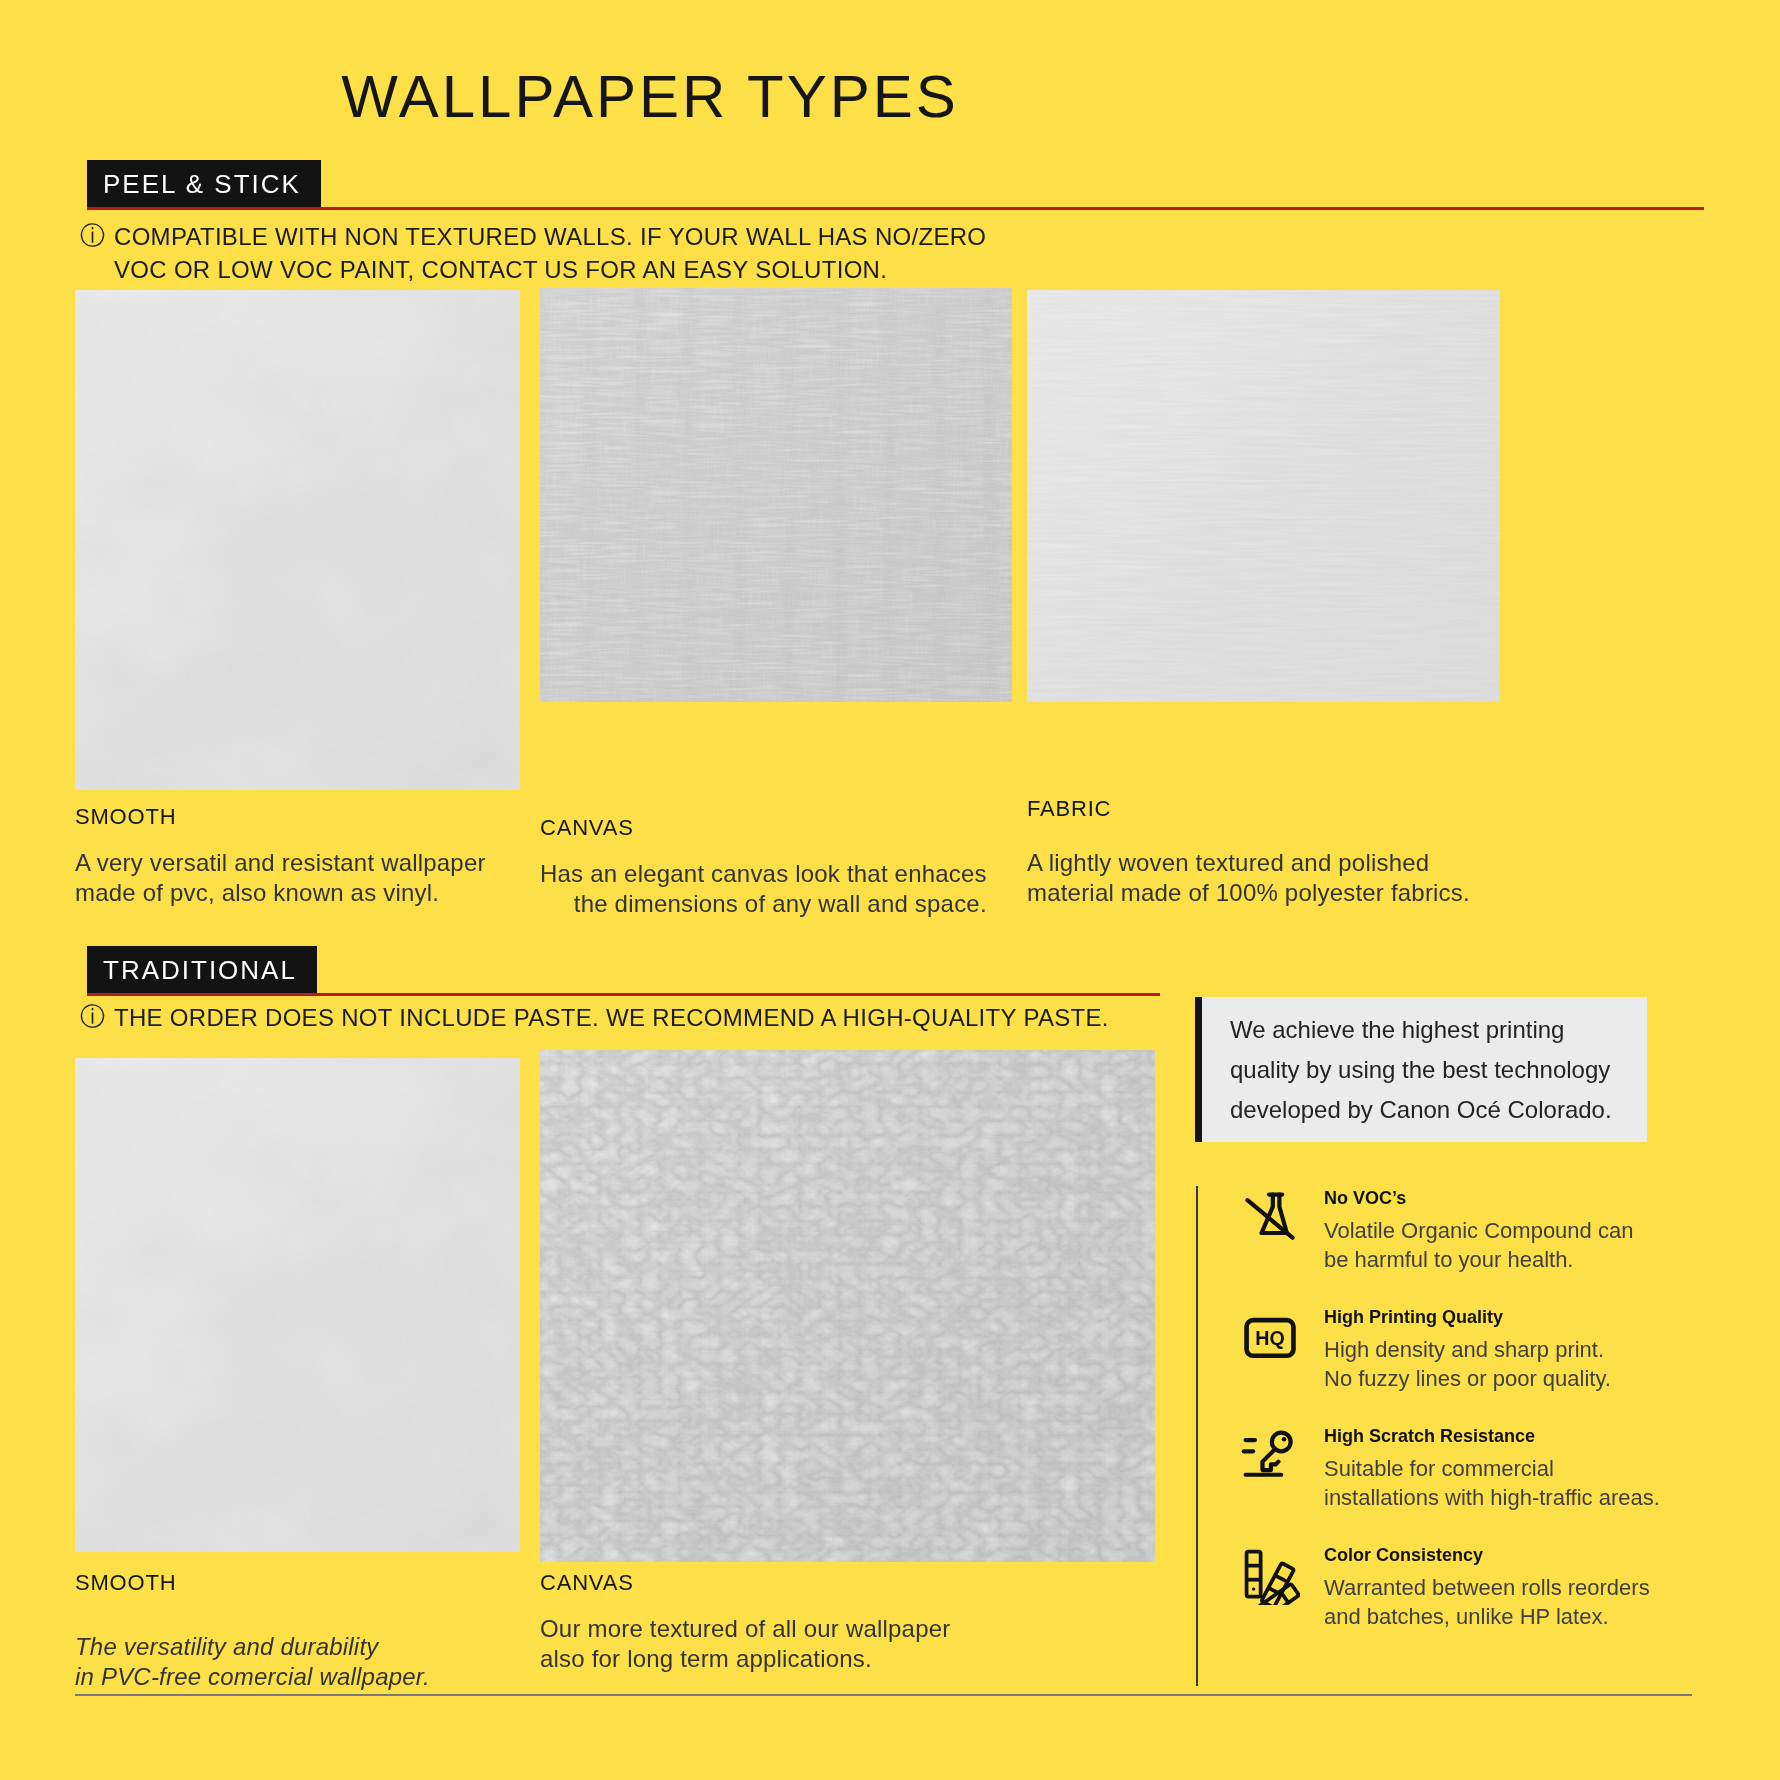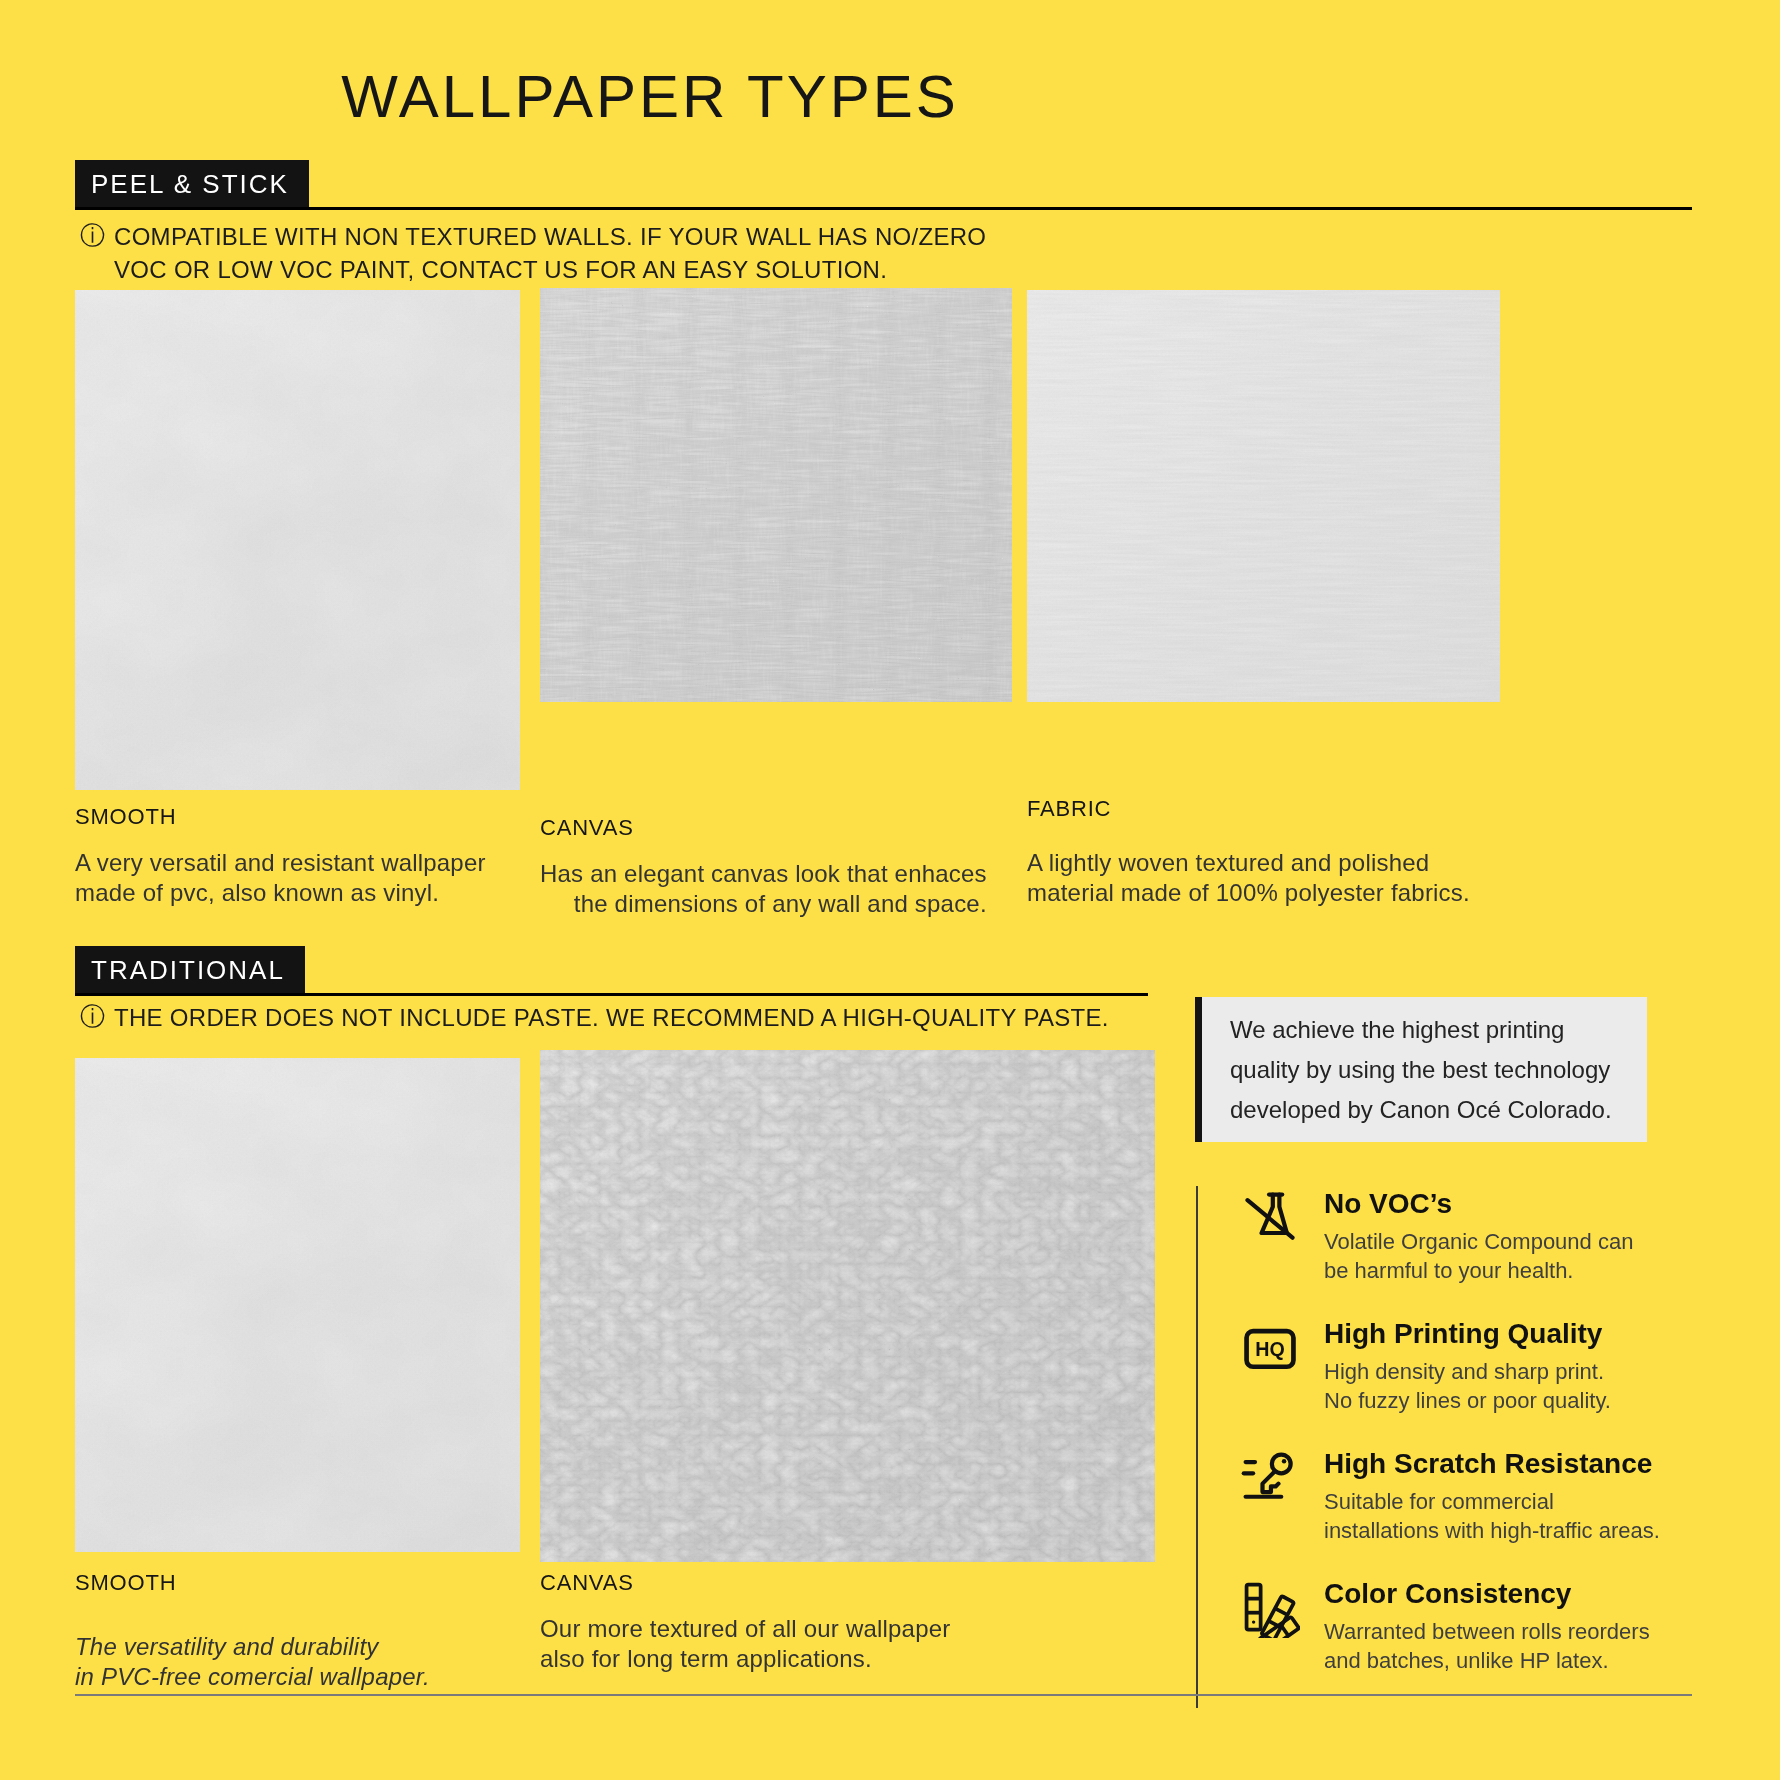--- a/index.html
+++ b/index.html
@@ -6,21 +6,21 @@
   .canvas{
     position:relative;width:1780px;height:1780px;background:#fde047;
     font-family:"Liberation Sans",sans-serif;color:#181818;overflow:hidden;
   }
   
   .page-title{
     position:absolute;left:75px;top:62px;width:1150px;text-align:center;
     font-size:60px;font-weight:200;letter-spacing:3px;color:#161616;
   }
   
-  .section-head{position:absolute;border-bottom:3px solid #000000;}
+  .section-head{position:absolute;border-bottom:3px solid #b91c1c;margin-left:12px;}
   .section-head .label{
     display:inline-block;background:#131313;color:#ffffff;
     font-size:26px;letter-spacing:2px;padding:9px 20px 7px 16px;white-space:nowrap;
   }
   .head-peel{left:75px;top:160px;width:1617px;}
   .head-trad{left:75px;top:946px;width:1073px;}
   
   .note{position:absolute;display:flex;gap:9px;align-items:flex-start;color:#1c1c1c;}
   .note .glyph{font-size:25px;line-height:1.2;}
   .note .txt{font-size:24px;line-height:1.38;letter-spacing:.3px;white-space:pre-line;}
@@ -38,21 +38,21 @@
     background:#ebebeb;border-left:7px solid #131313;box-sizing:border-box;
     padding:13px 22px 13px 28px;
   }
   .quality-panel .txt{font-size:24px;line-height:1.66;color:#232323;white-space:pre-line;}
   .features{
     position:absolute;left:1196px;top:1186px;width:520px;min-height:500px;
     border-left:2px solid #3a3a3a;box-sizing:border-box;padding:2px 0 0 42px;
   }
   .feature{display:flex;gap:24px;margin-bottom:32px;}
   .f-icon{width:60px;height:60px;flex:0 0 60px;}
-  .f-title{font-size:28px;font-weight:700;color:#111111;margin:0 0 7px 0;}
+  .f-title{font-size:18px;font-weight:700;color:#111111;margin:0 0 7px 0;}
   .f-desc{font-size:22px;color:#3f3f3f;line-height:1.34;white-space:pre-line;}
   
   .bottom-rule{position:absolute;left:75px;top:1694px;width:1617px;border-top:2px solid #7a7a7a;}
 </style>
 </head>
 <body>
 
 <div class="canvas">
 
   <svg width="0" height="0" style="position:absolute" aria-hidden="true">

